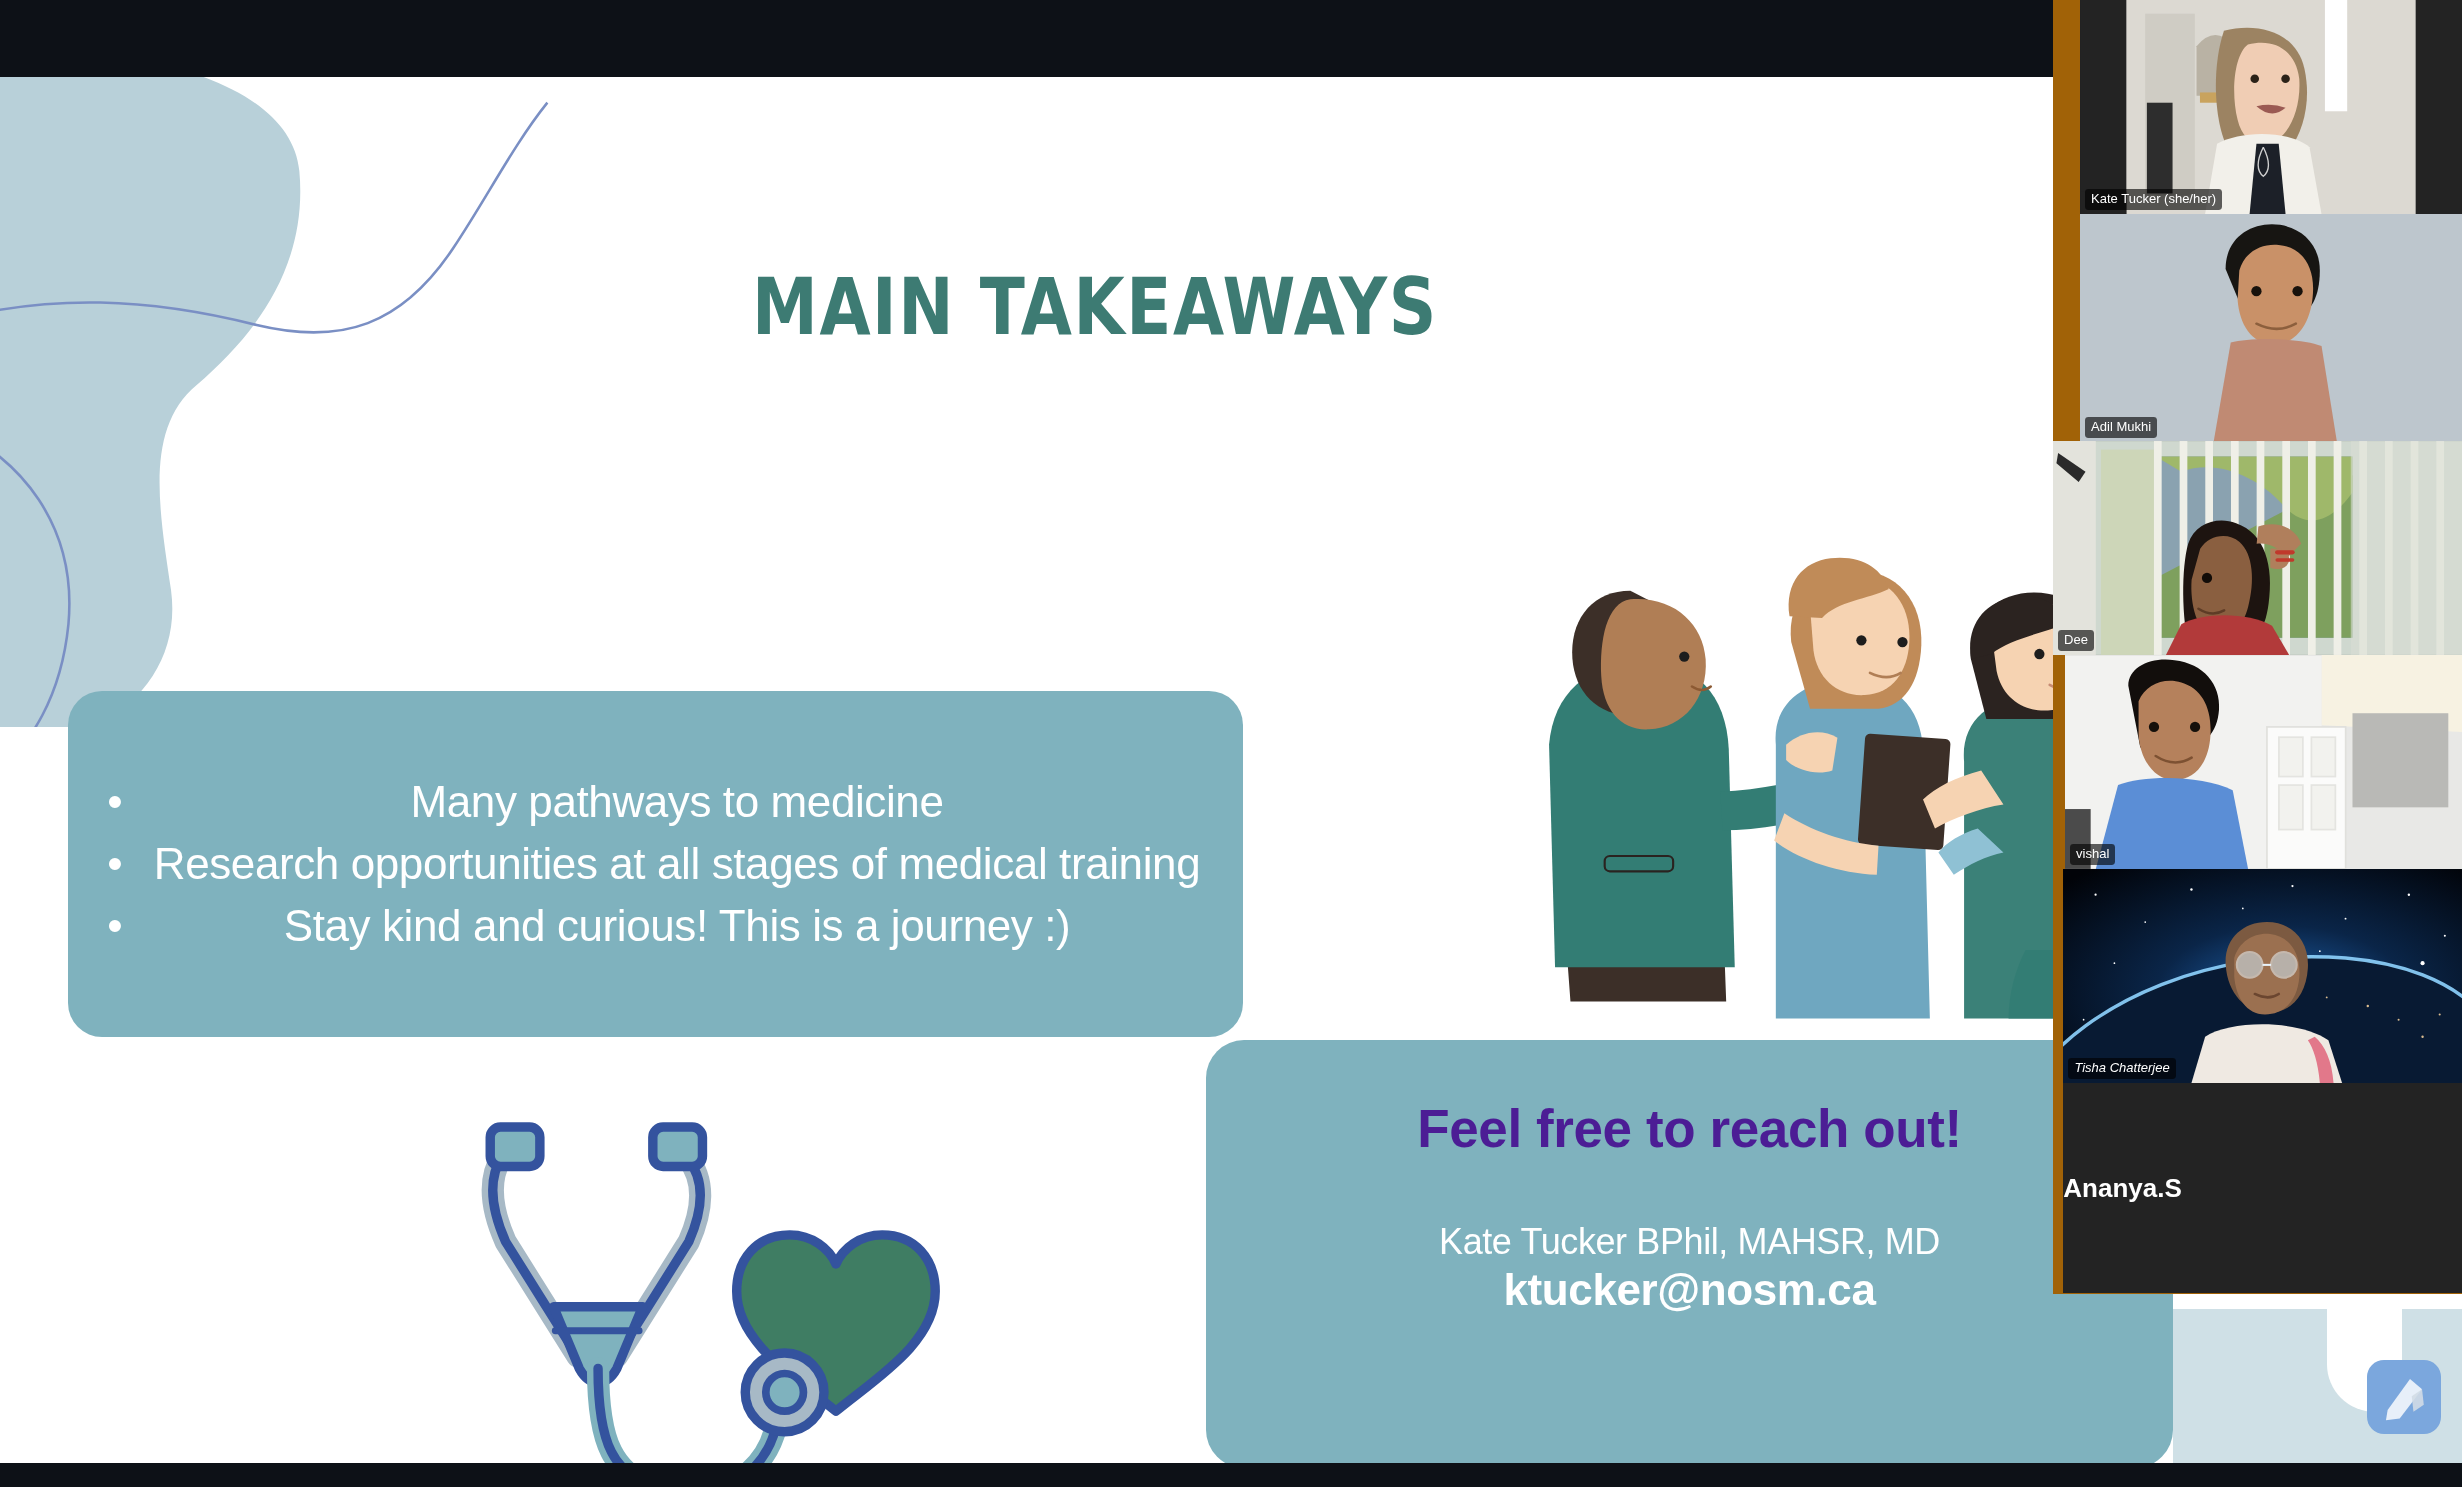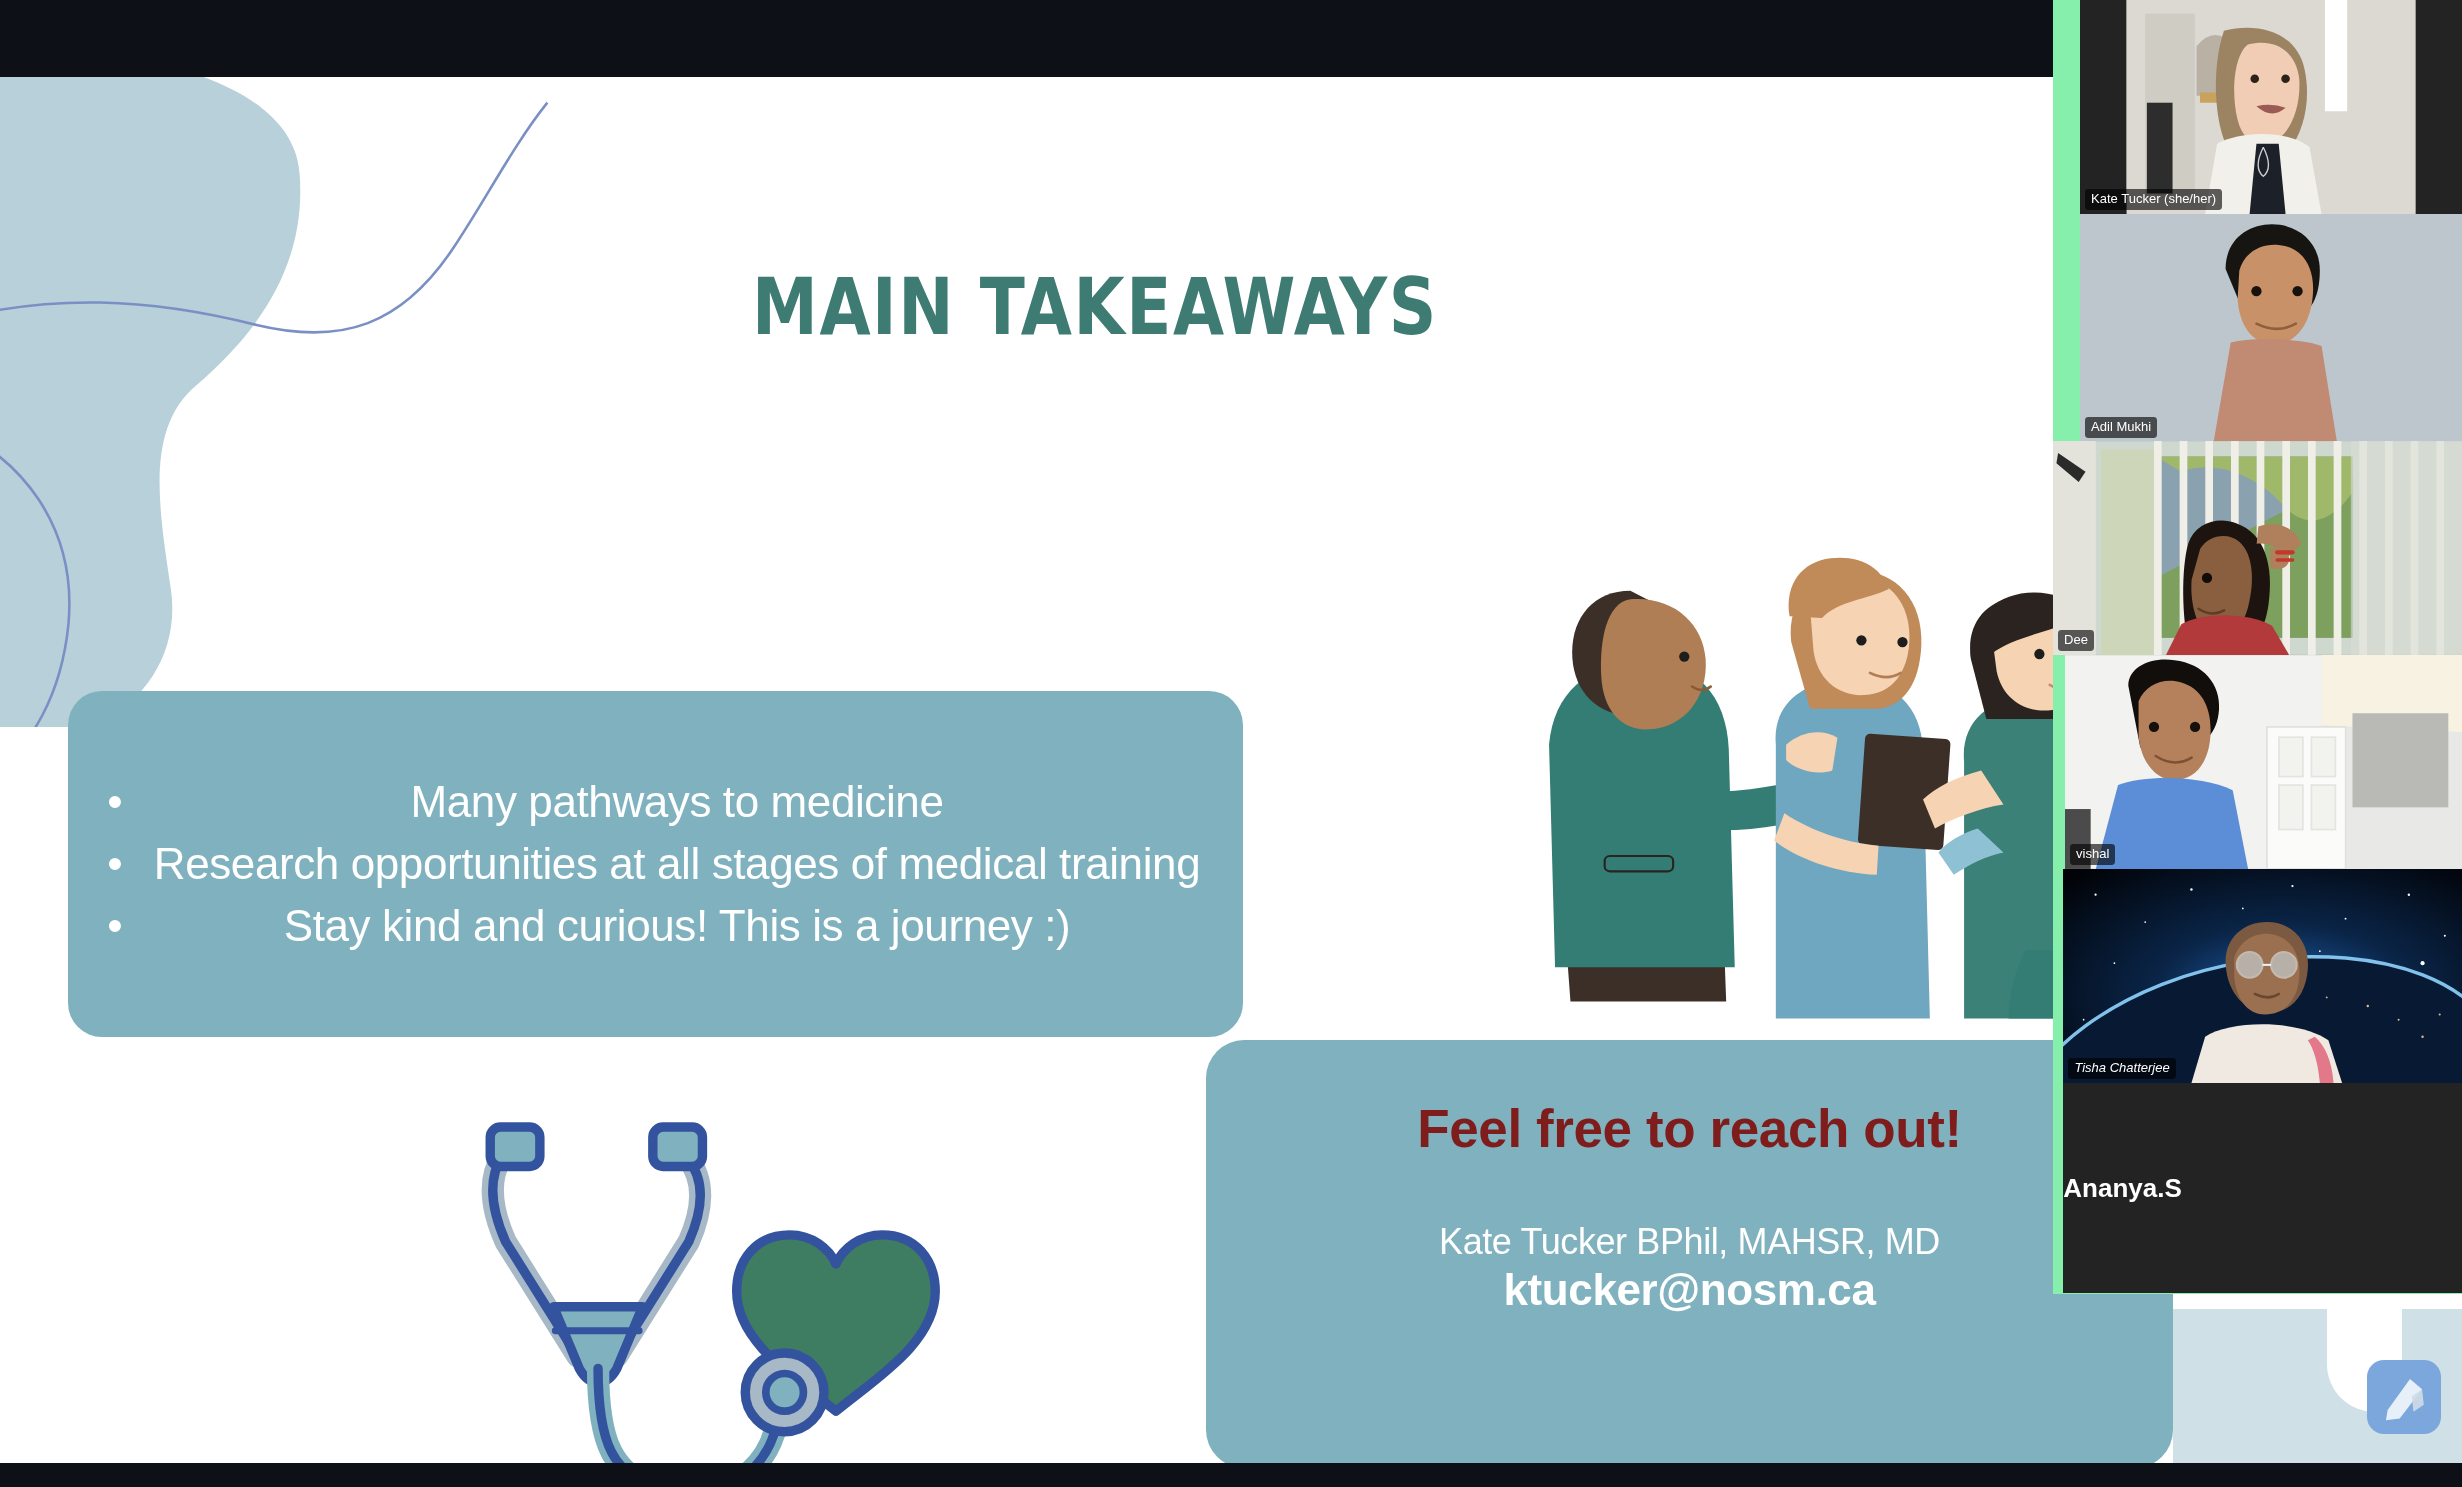--- a/index.html
+++ b/index.html
@@ -85,21 +85,21 @@
     position: absolute;
     left: 1206px; top: 963px;
     width: 967px; height: 428px;
     background: #7fb2be;
     border-radius: 38px;
     text-align: center;
     padding-top: 58px;
     overflow: hidden;
   }
   #contact-heading {
-    color: #7f1d1d;
+    color: #4c1d95;
     font-weight: bold;
     font-size: 53px;
     letter-spacing: -0.4px;
     white-space: nowrap;
   }
   #contact-name {
     color: #fff;
     font-size: 36px;
     margin-top: 62px;
     white-space: nowrap;
@@ -146,21 +146,21 @@
     background: #7ba7dd;
     border-radius: 17px;
     z-index: 7;
   }
 
   
   #video-panel {
     position: absolute;
     right: 0; top: 0;
     width: 409px; height: 1294px;
-    background: #86efac;
+    background: #a16207;
     z-index: 20;
   }
   .tile {
     position: absolute;
     overflow: hidden;
     background: #1c1c1c;
   }
   .tile-name {
     position: absolute;
     left: 5.1px; bottom: 4.3px;

